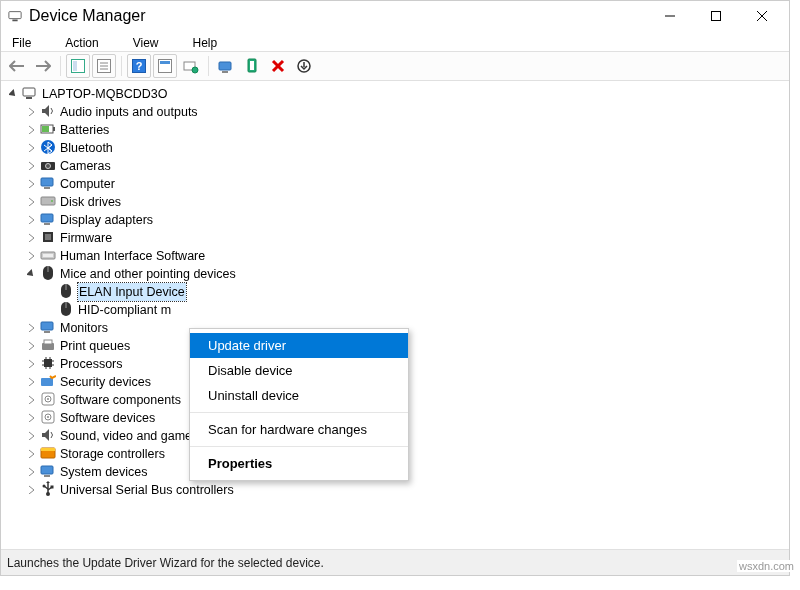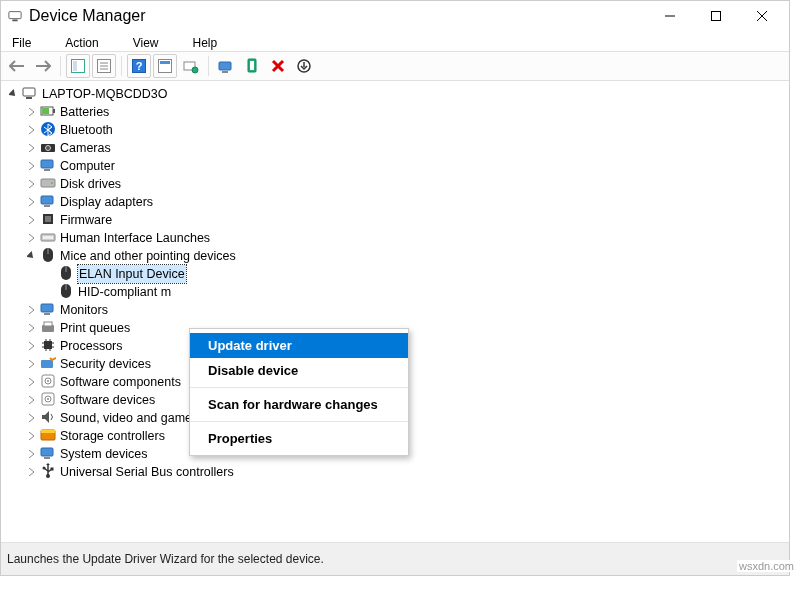--- a/index.html
+++ b/index.html
@@ -99,21 +99,21 @@
     display:flex;align-items:center;justify-content:center;
     margin-right: 3px;
   }
   .node-label {}
   .node-label.selected {
     background: #cde8ff;
     outline: 1px dotted #333;
     padding: 0 1px;
   }
   .statusbar {
-    height: 33px;
+    height: 26px;
     border-top: 1px solid #e0e0e0;
     background: #f0f0f0;
     display:flex;align-items:center;
     padding: 0 6px;
     font-size: 12px;
     color:#222;
   }
   .context-menu {
     position: absolute;
     left: 189px;
@@ -121,21 +121,20 @@
     width: 220px;
     background: #fff;
     border: 1px solid #ccc;
     box-shadow: 2px 3px 6px rgba(0,0,0,0.25);
     padding: 4px 0;
     font-size: 13px;
     z-index: 10;
   }
   .ctx-item {
     padding: 5px 18px;
-    font-weight: bold;
   }
   .ctx-item.highlight {
     background: #0078d7;
     color: #fff;
   }
   .ctx-item.bold { font-weight: 600; }
   .ctx-sep {
     height:1px; background:#e5e5e5; margin:4px 0;
   }
   .watermark {
@@ -277,20 +276,34 @@
     </div>
 
     <div id="tree-body">
         <div class="node" style="padding-left:20px">
           <span class="expander">
             <svg width="9" height="9">
               <path d="M2 1 L7 5 L2 9" fill="none" stroke="#888" stroke-width="1"></path>
             </svg>
           </span>
           <span class="dev-icon">
+            <svg width="16" height="14">
+              <path d="M2 5 h3 l4 -4 v12 l-4 -4 h-3 z" fill="#555"></path>
+              <path d="M11 4 q3 3 0 6" fill="none" stroke="#555"></path>
+            </svg>
+          </span>
+          <span class="node-label">Audio inputs and outputs</span>
+        </div>
+        <div class="node" style="padding-left:20px">
+          <span class="expander">
+            <svg width="9" height="9">
+              <path d="M2 1 L7 5 L2 9" fill="none" stroke="#888" stroke-width="1"></path>
+            </svg>
+          </span>
+          <span class="dev-icon">
             <svg width="16" height="10">
               <rect x="1" y="1" width="12" height="8" fill="#fff" stroke="#555"></rect>
               <rect x="13" y="3" width="2" height="4" fill="#555"></rect>
               <rect x="2" y="2" width="7" height="6" fill="#6b5"></rect>
             </svg>
           </span>
           <span class="node-label">Batteries</span>
         </div>
         <div class="node" style="padding-left:20px">
           <span class="expander">
@@ -381,21 +394,21 @@
             <svg width="9" height="9">
               <path d="M2 1 L7 5 L2 9" fill="none" stroke="#888" stroke-width="1"></path>
             </svg>
           </span>
           <span class="dev-icon">
             <svg width="16" height="12">
               <rect x="1" y="3" width="14" height="7" rx="1" fill="#ccc" stroke="#888"></rect>
               <rect x="3" y="5" width="10" height="3" fill="#eee"></rect>
             </svg>
           </span>
-          <span class="node-label">Human Interface Launches</span>
+          <span class="node-label">Human Interface Software</span>
         </div>
         <div class="node" style="padding-left:20px">
           <span class="expander">
             <svg width="9" height="9">
               <path d="M1 1 L7 5 L1 9 Z" fill="#444" transform="rotate(45 4 5)"></path>
             </svg>
           </span>
           <span class="dev-icon">
             <svg width="12" height="16">
               <rect x="1" y="1" width="10" height="14" rx="5" fill="#333"></rect>
@@ -581,19 +594,20 @@
 
   <div class="statusbar">
     <span>Launches the Update Driver Wizard for the selected device.</span>
   </div>
 
 </div>
 
 <div class="context-menu">
   <div class="ctx-item highlight">Update driver</div>
   <div class="ctx-item">Disable device</div>
+  <div class="ctx-item">Uninstall device</div>
   <div class="ctx-sep"></div>
   <div class="ctx-item">Scan for hardware changes</div>
   <div class="ctx-sep"></div>
   <div class="ctx-item bold">Properties</div>
 </div>
 
 <div class="watermark">wsxdn.com</div>
 
 </body></html>

